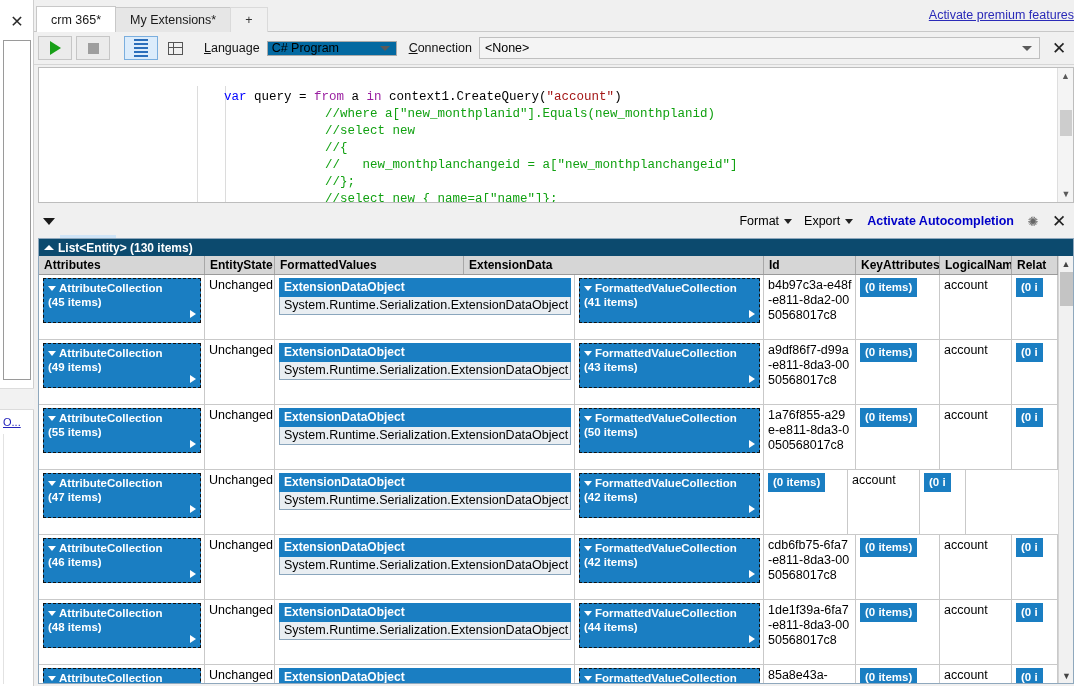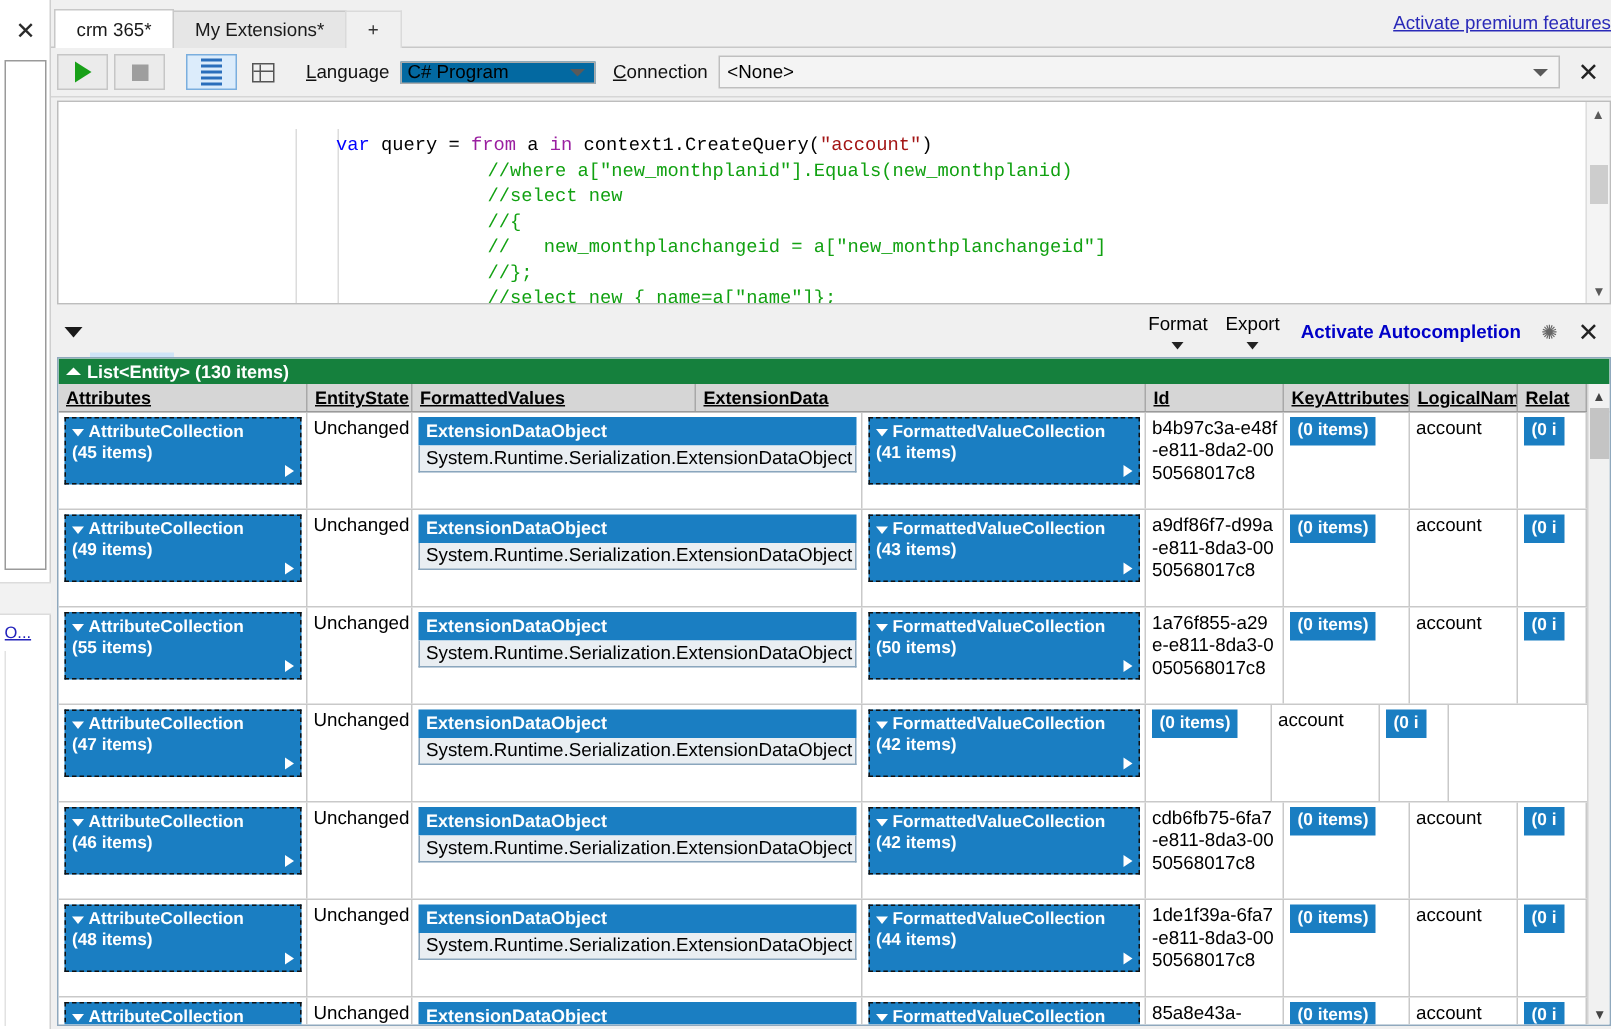--- a/index.html
+++ b/index.html
@@ -158,47 +158,47 @@
   .caret-dn i {
     width: 0; height: 0; border-left: 6px solid transparent; border-right: 6px solid transparent;
     border-top: 7px solid #1a1a1a;
   }
   .rtab {
     padding: 2px 7px; font-size: 12.5px; color: #be185d; margin-right: 3px; white-space: nowrap; margin-top: 46px;
   }
   .rtab.active { background: #cfe4f7; }
   .rtab u { text-decoration: underline; }
   .rspacer { flex: 1; }
-  .rmenu { font-size: 12.5px; padding: 2px 6px; display: flex; align-items: center; gap: 5px; flex-direction: column; }
+  .rmenu { font-size: 12.5px; padding: 2px 6px; display: flex; align-items: center; gap: 5px; }
   .rmenu .tri {
     width: 0; height: 0; border-left: 4px solid transparent; border-right: 4px solid transparent;
     border-top: 5px solid #222;
   }
   .autocomp { color: #0000c8; font-weight: bold; font-size: 12.5px; padding: 0 8px; white-space: nowrap; }
   .spark { width: 22px; text-align: center; color: #666; font-size: 13px; }
 
   
   .gridwrap {
     position: absolute; left: 4px; top: 238px; width: 1036px; height: 446px;
     border: 1px solid #8fa8bd; background: #fff; overflow: hidden;
   }
   .grid-title {
-    height: 17px; background: #15803d; color: #fff; font-weight: bold; font-size: 12px;
+    height: 17px; background: #0c4a6e; color: #fff; font-weight: bold; font-size: 12px;
     display: flex; align-items: center; padding-left: 5px; gap: 4px;
   }
   .grid-title .tri-up {
     width: 0; height: 0; border-left: 5px solid transparent; border-right: 5px solid transparent;
     border-bottom: 5px solid #fff;
   }
   .thead {
     display: flex; height: 19px; background: #d6d6d6; border-bottom: 1px solid #9a9a9a;
   }
   .th {
     font-weight: bold; font-size: 12px; color: #000; padding: 2px 0 0 5px;
-    border-right: 1px solid #a8a8a8; overflow: hidden; white-space: nowrap; text-decoration: underline;
+    border-right: 1px solid #a8a8a8; overflow: hidden; white-space: nowrap;
   }
   .tbody { position: relative; height: 408px; overflow: hidden; }
   .row { display: flex; border-bottom: 1px solid #c9c9c9; height: 65px; }
   .td {
     border-right: 1px solid #c9c9c9; padding: 3px 3px 0 4px; overflow: hidden;
     font-size: 12.5px; line-height: 15px;
   }
   .chip {
     background: #1a7ec2; color: #fff; font-weight: bold; font-size: 11.5px;
     line-height: 14px; padding: 2px 4px 2px 4px; position: relative;

